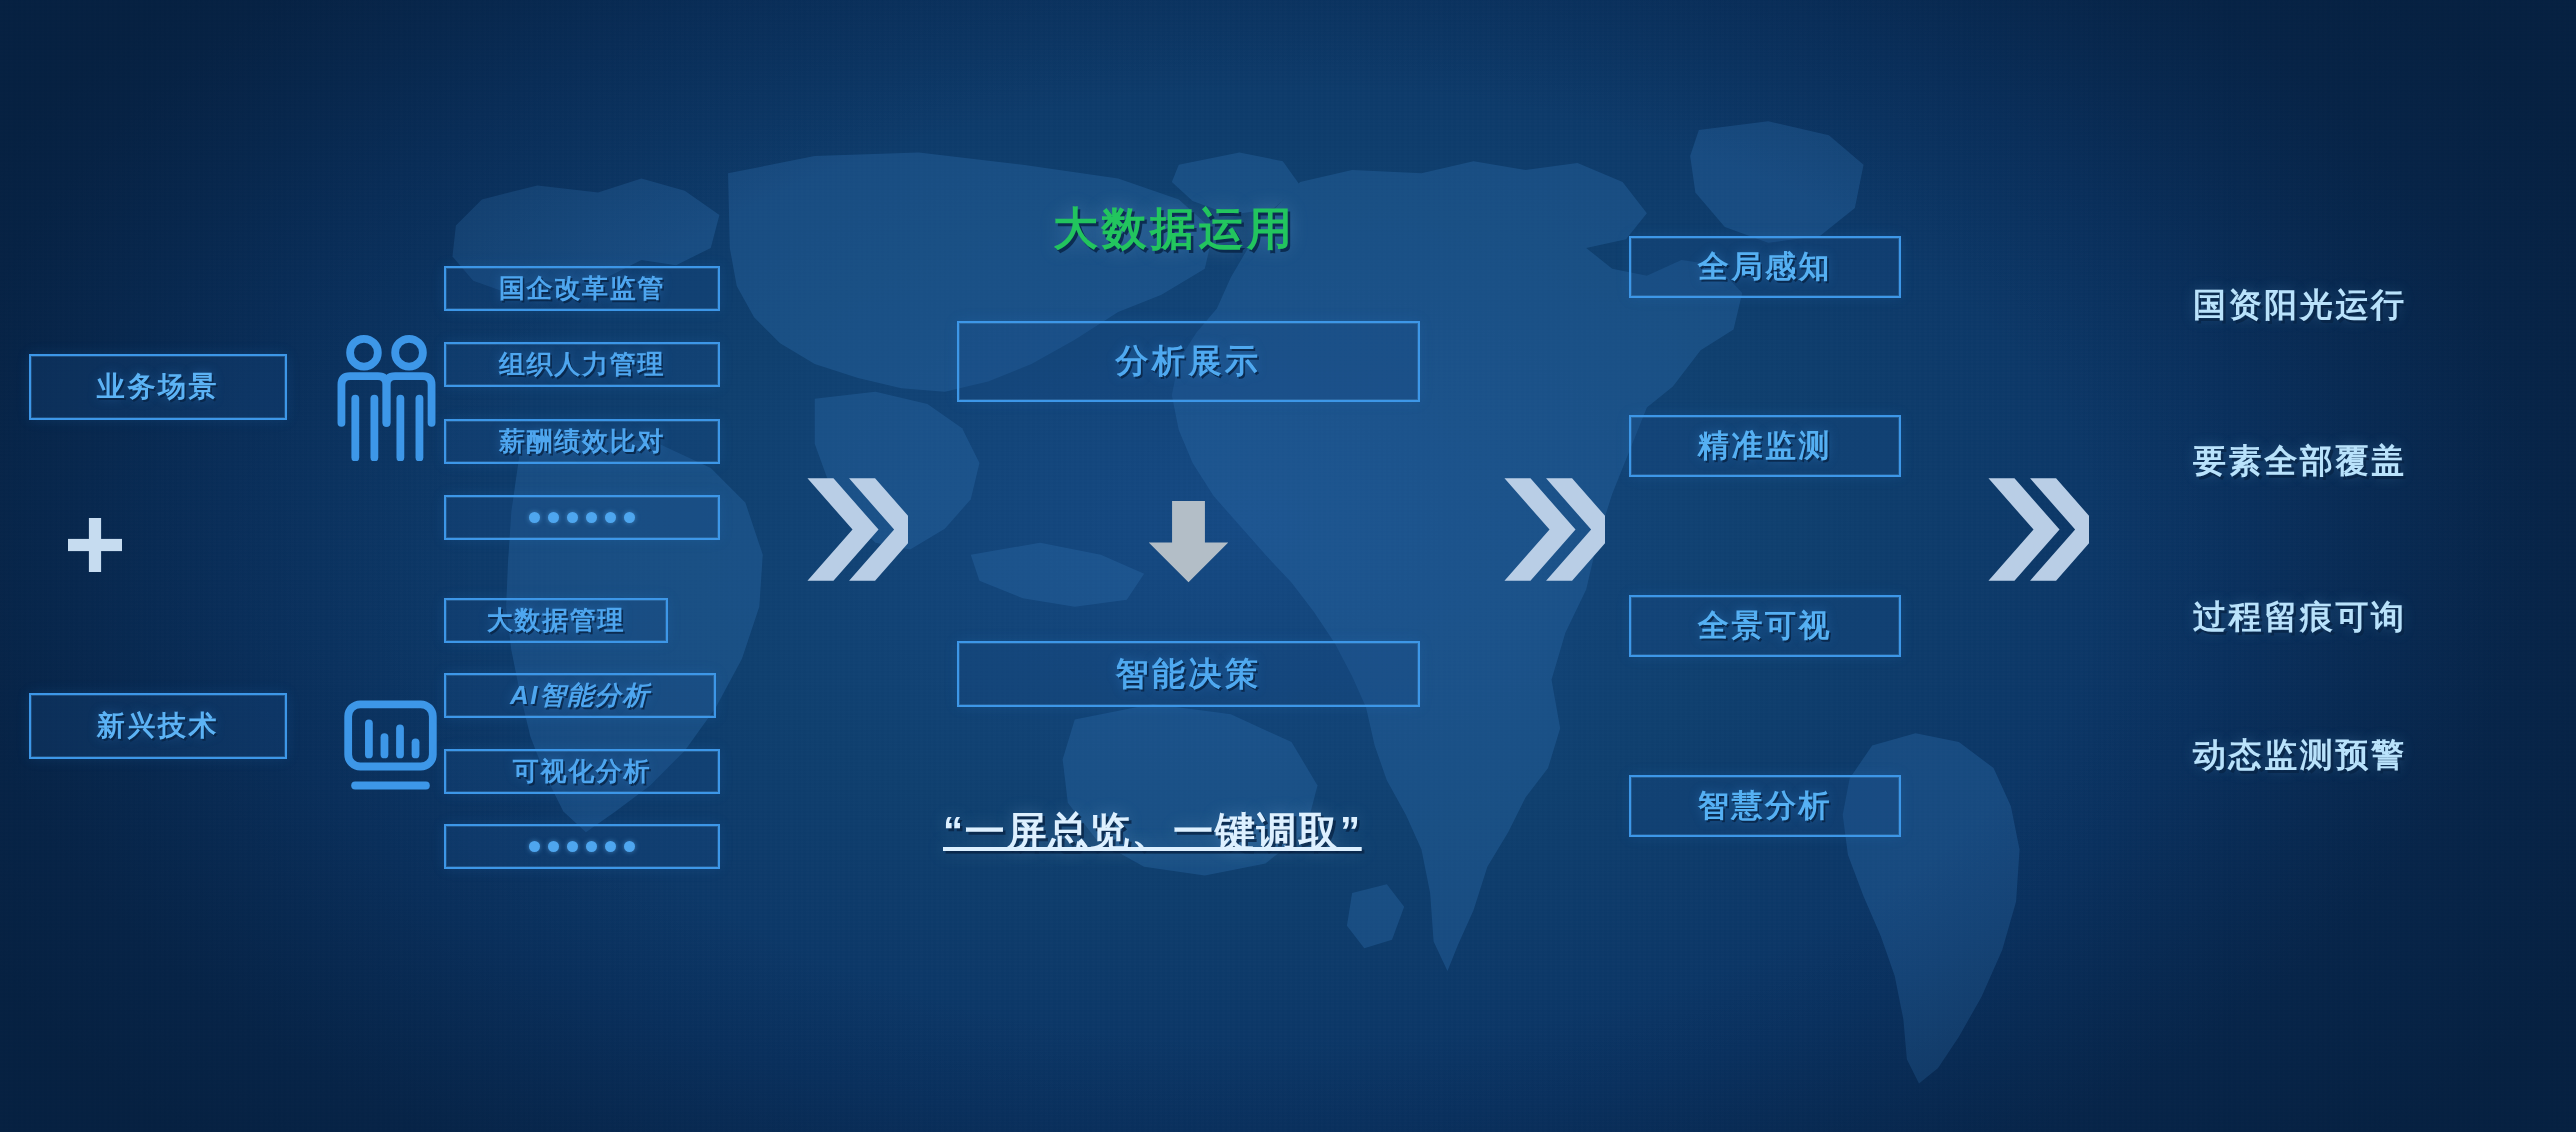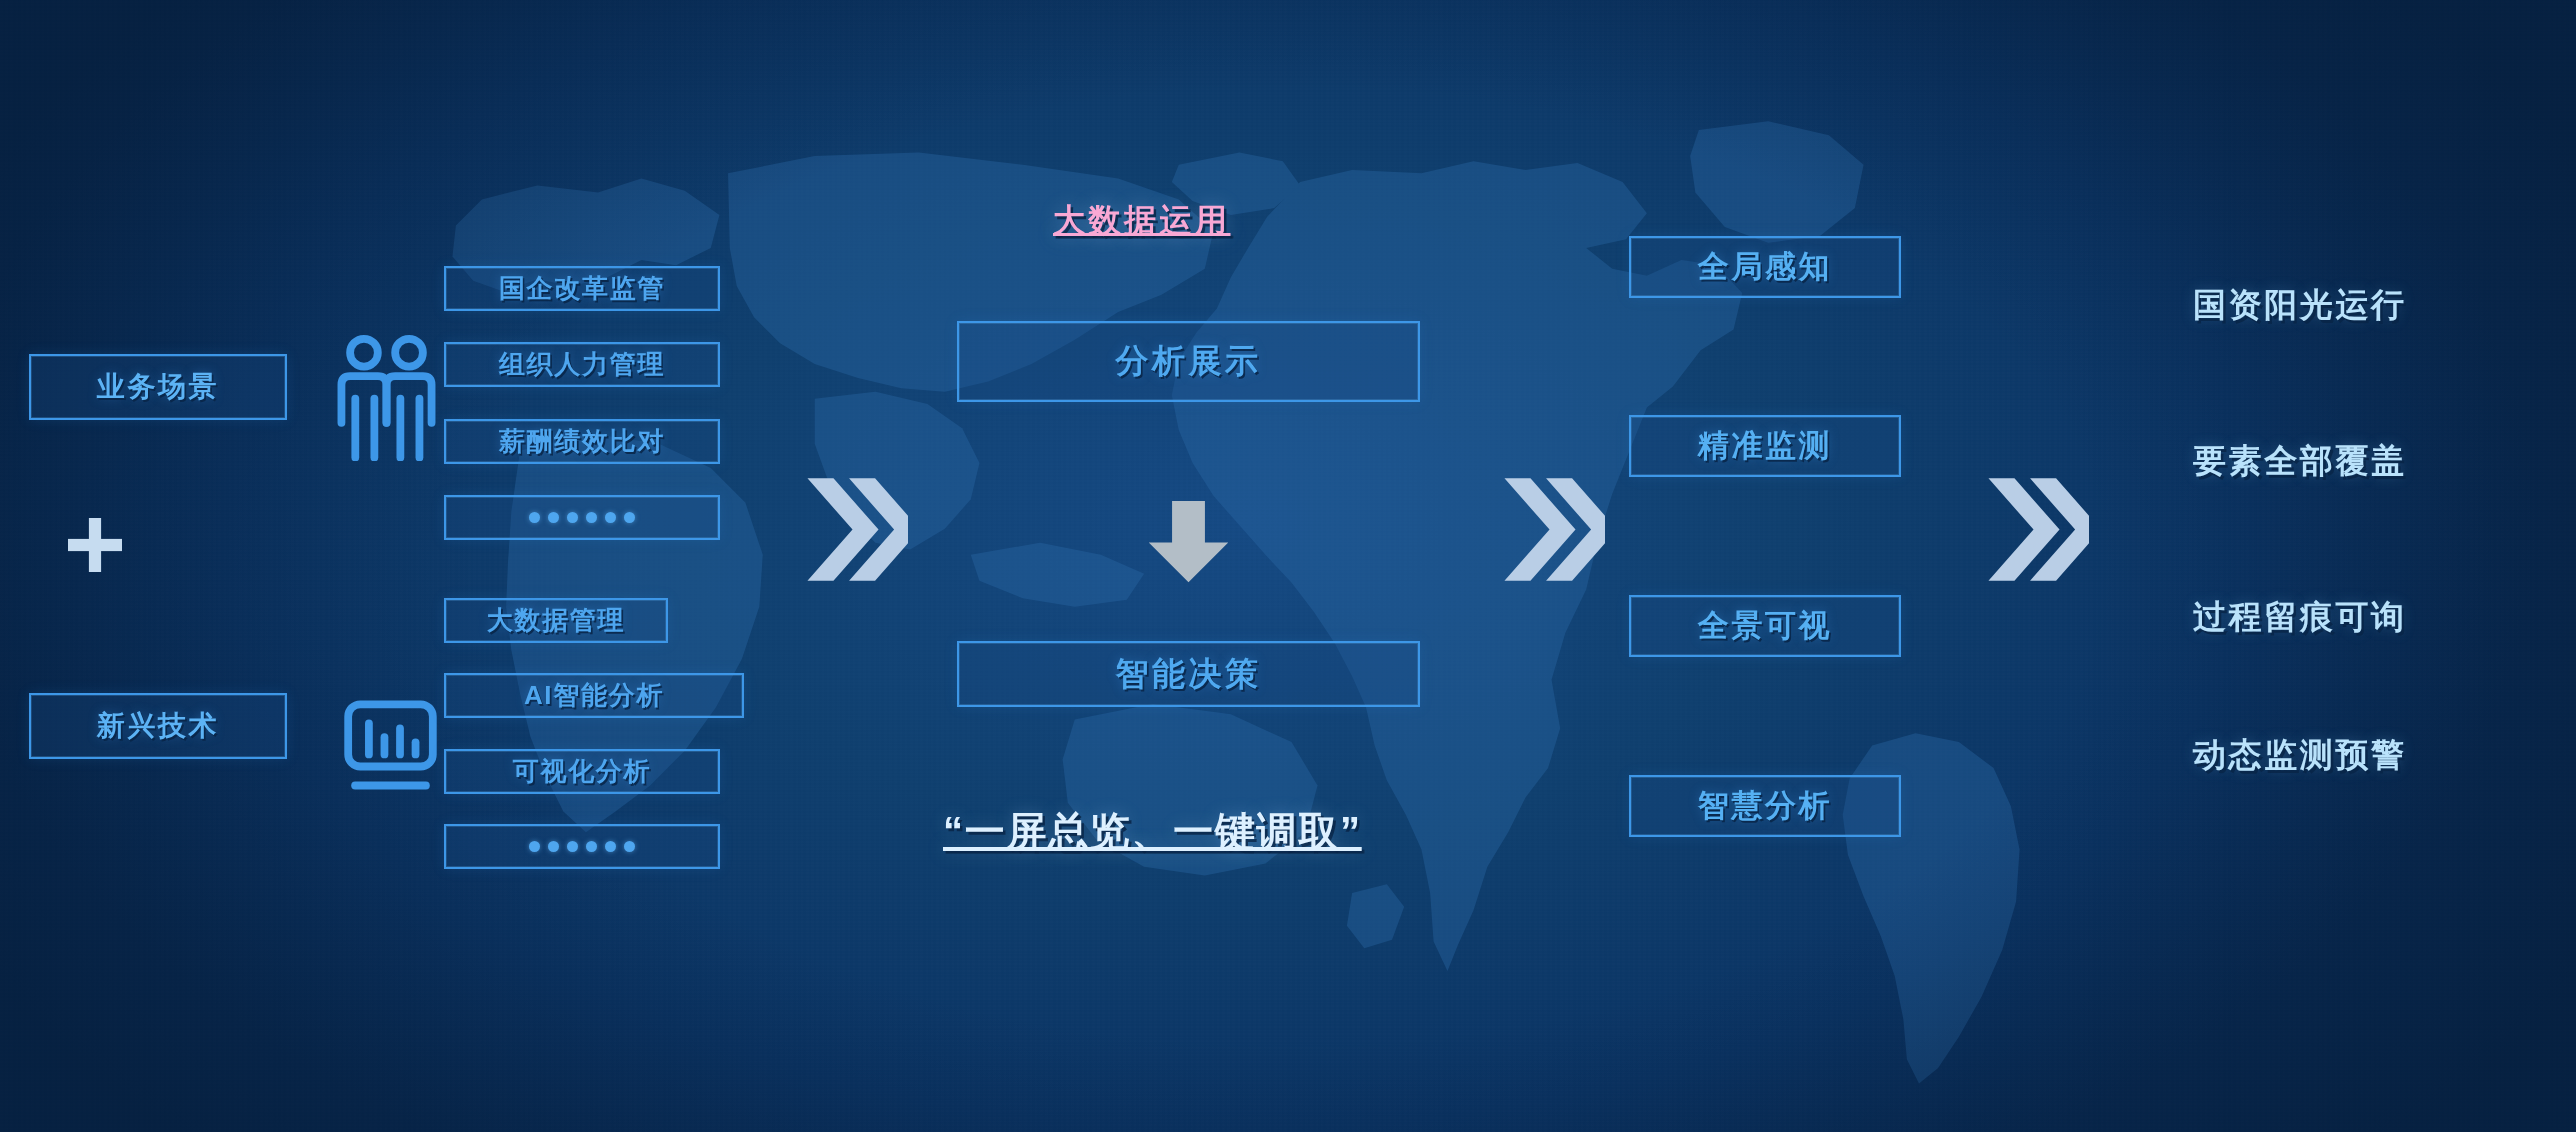--- a/index.html
+++ b/index.html
@@ -63,23 +63,22 @@
 
   
   .plaintext{
     color:#b9e2fb;
     font-size:33px;font-weight:bold;letter-spacing:2.6px;white-space:nowrap;
     text-shadow:2.6px 2.6px 0 rgba(8,36,70,.8),0 0 14px rgba(120,190,240,.25);
   }
 
   
   #headline{
-    color:#f9a8d4;font-size:32px;font-weight:bold;letter-spacing:3.5px;white-space:nowrap;
+    color:#22c55e;font-size:45px;font-weight:bold;letter-spacing:3.5px;white-space:nowrap;
     text-shadow:2.6px 2.6px 0 rgba(8,36,70,.85),0 0 19px rgba(160,210,245,.3);
-    text-decoration:underline;
   }
   #quote{
     color:#ddf0ff;font-size:40px;font-weight:bold;letter-spacing:1.7px;white-space:nowrap;
     text-shadow:2.6px 2.6px 0 rgba(8,36,70,.85),0 0 17.3px rgba(150,205,245,.28);
   }
 
   
   .plus{
     color:#c6dcf0;font-size:0;
   }
@@ -192,21 +191,21 @@
         <i></i>
         <i></i>
         <i></i>
         <i></i>
       </span>
   </div>
 
   <div class="abs obox smallbox" style="left:444px;top:598px;width:224px;height:45px;">
     <span class="lbl">大数据管理</span>
   </div>
-  <div class="abs obox smallbox" style="left:444px;top:673px;width:300px;height:45px;">
+  <div class="abs obox smallbox" style="left:444px;top:673px;width:272px;height:45px;font-style:italic;">
     <span class="lbl">AI智能分析</span>
   </div>
   <div class="abs obox smallbox" style="left:444px;top:749px;width:276px;height:45px;">
     <span class="lbl">可视化分析</span>
   </div>
   <div class="abs obox smallbox" style="left:444px;top:824px;width:276px;height:45px;">
     <span class="dots">
         <i></i>
         <i></i>
         <i></i>

